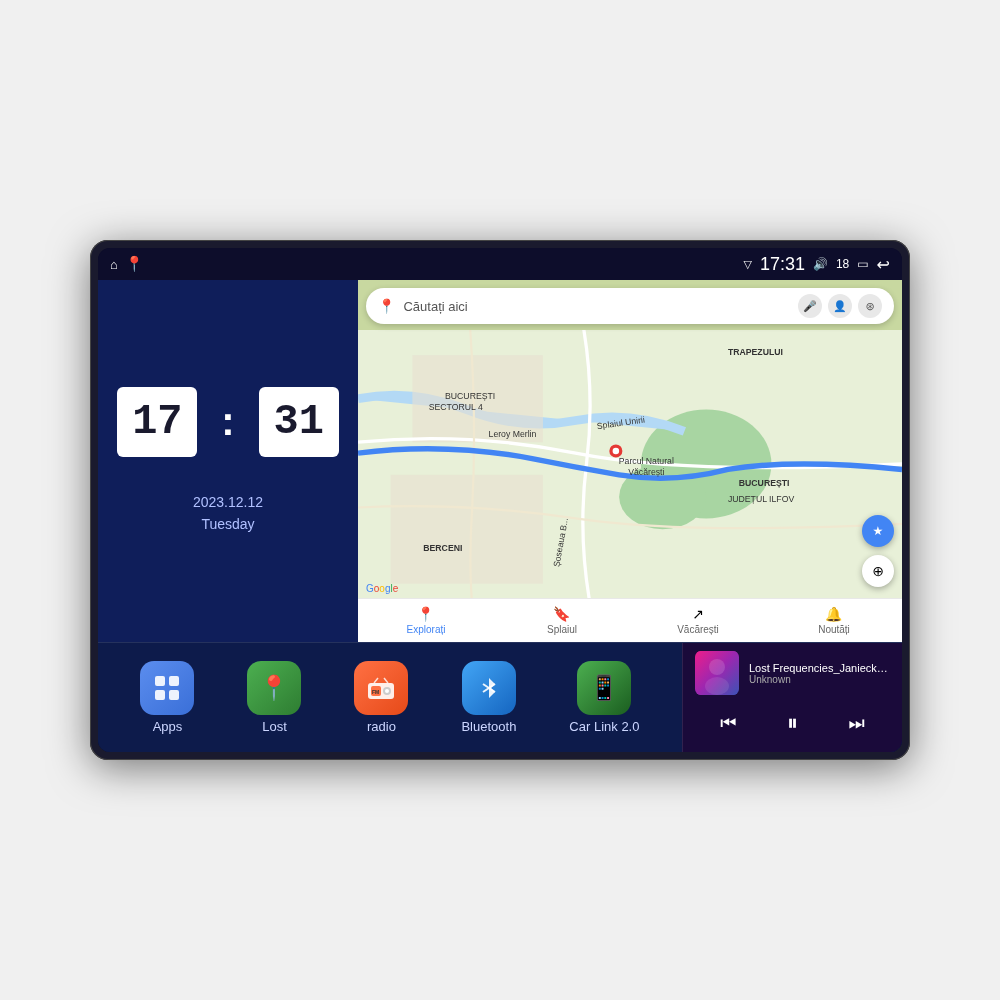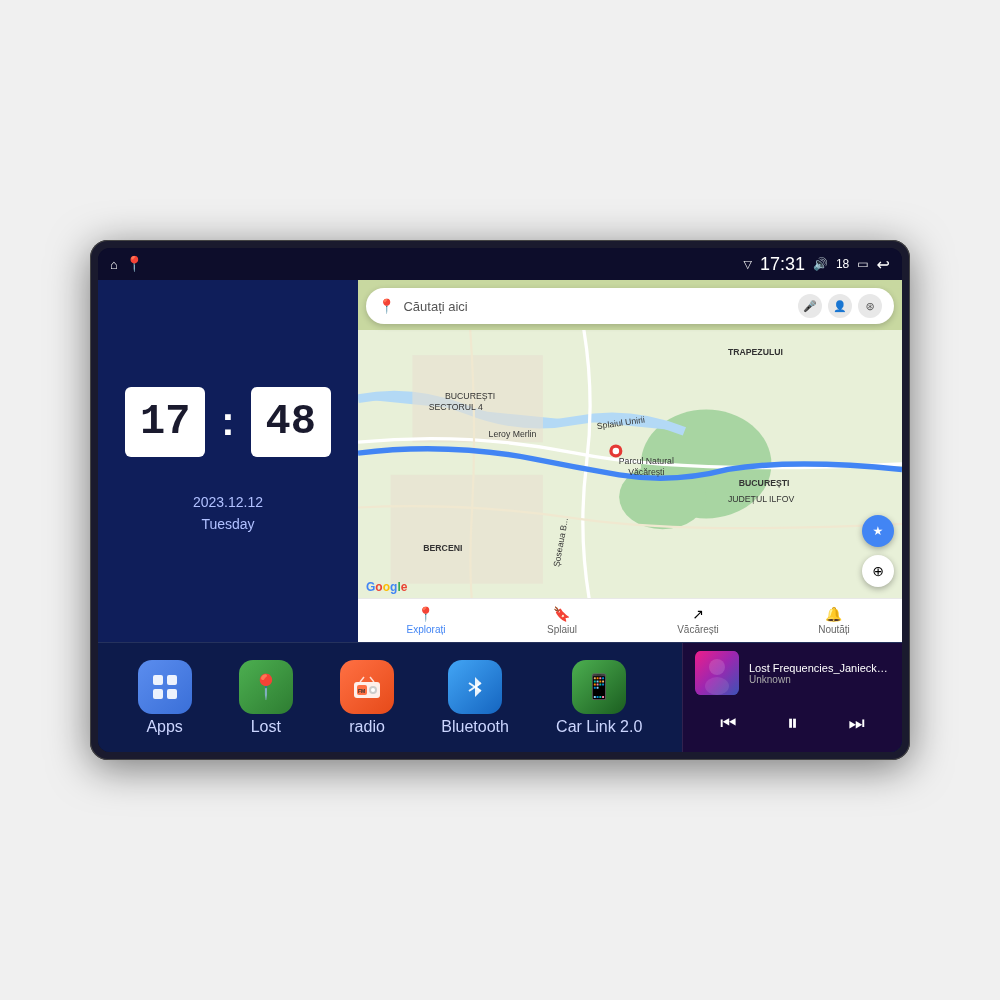--- a/index.html
+++ b/index.html
@@ -92,21 +92,21 @@
       flex-direction: column;
       align-items: center;
       justify-content: center;
       padding: 20px;
       gap: 10px;
     }
 
     .clock-display {
       display: flex;
       align-items: center;
-      gap: 16px;
+      gap: 24px;
     }
 
     .clock-block {
       background: #fff;
       color: #1a1a2e;
       font-size: 42px;
       font-weight: bold;
       width: 80px;
       height: 70px;
       display: flex;
@@ -251,21 +251,21 @@
     }
 
     .app-icon.apps { background: linear-gradient(135deg, #5b8dee, #3a6fd8); }
     .app-icon.maps { background: linear-gradient(135deg, #4caf50, #2e7d32); }
     .app-icon.radio { background: linear-gradient(135deg, #ff7043, #e64a19); }
     .app-icon.bluetooth { background: linear-gradient(135deg, #42a5f5, #1565c0); }
     .app-icon.carlink { background: linear-gradient(135deg, #4caf50, #1b5e20); }
 
     .app-label {
       color: #ccd6ff;
-      font-size: 16px;
+      font-size: 13px;
       text-align: center;
     }
 
     
     .music-player {
       width: 220px;
       background: #1a0a3a;
       display: flex;
       flex-direction: column;
       padding: 8px 12px;
@@ -359,24 +359,24 @@
       justify-content: center;
       box-shadow: 0 2px 6px rgba(0,0,0,0.3);
       font-size: 14px;
       z-index: 5;
     }
 
     .google-logo {
       position: absolute;
       bottom: 48px;
       left: 8px;
-      font-size: 12px;
+      font-size: 10px;
       color: #666;
       font-family: Arial;
-      font-weight: bold;
+      font-weight: normal;
     }
   </style>
 </head>
 <body>
 
 <div class="device-wrapper">
   <div class="screen">
 
     <div class="status-bar">
       <div class="status-left">
@@ -396,21 +396,21 @@
     </div>
 
     <div class="main-content">
 
       <div class="top-section">
 
         <div class="clock-widget">
           <div class="clock-display">
             <div class="clock-block">17</div>
             <div class="clock-colon">:</div>
-            <div class="clock-block">48</div>
+            <div class="clock-block">31</div>
           </div>
           <div class="clock-date">
             <div>2023.12.12</div>
             <div>Tuesday</div>
           </div>
         </div>
 
         <div class="map-widget">
 
           <svg style="position:absolute;top:50px;left:0;right:0;bottom:44px;width:100%;height:calc(100% - 94px);" viewBox="0 0 500 320" preserveAspectRatio="xMidYMid slice">

